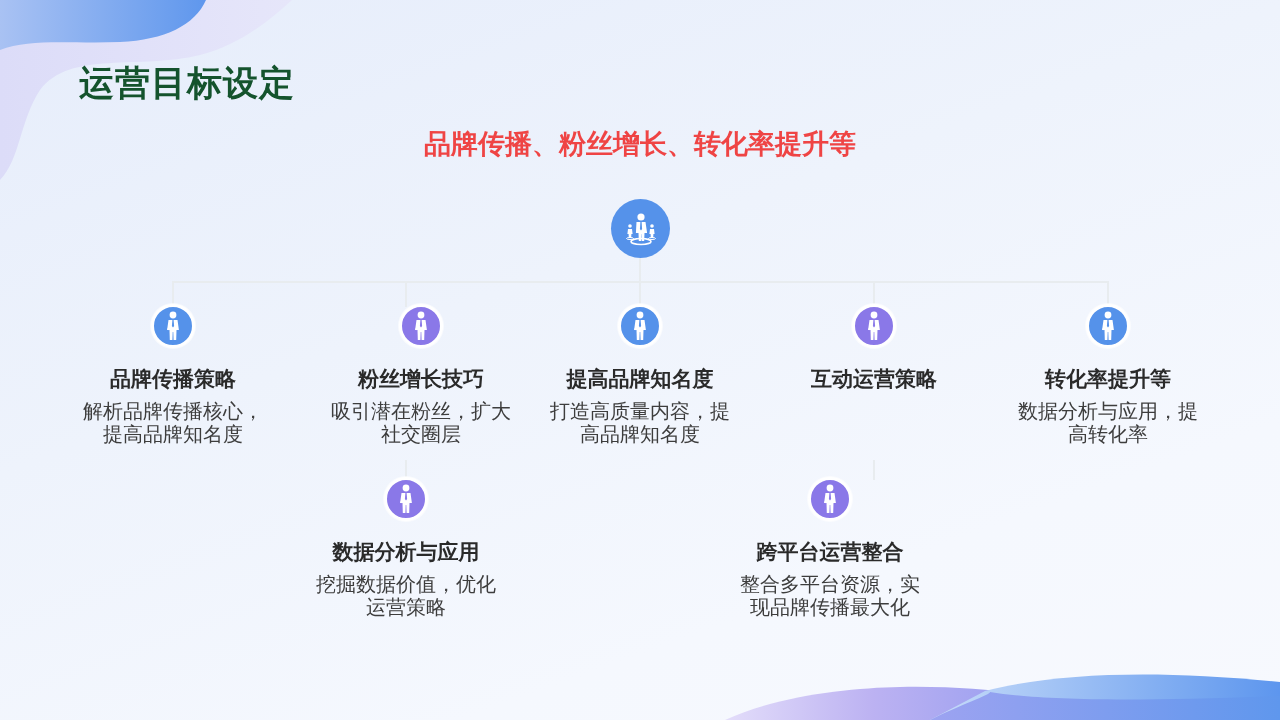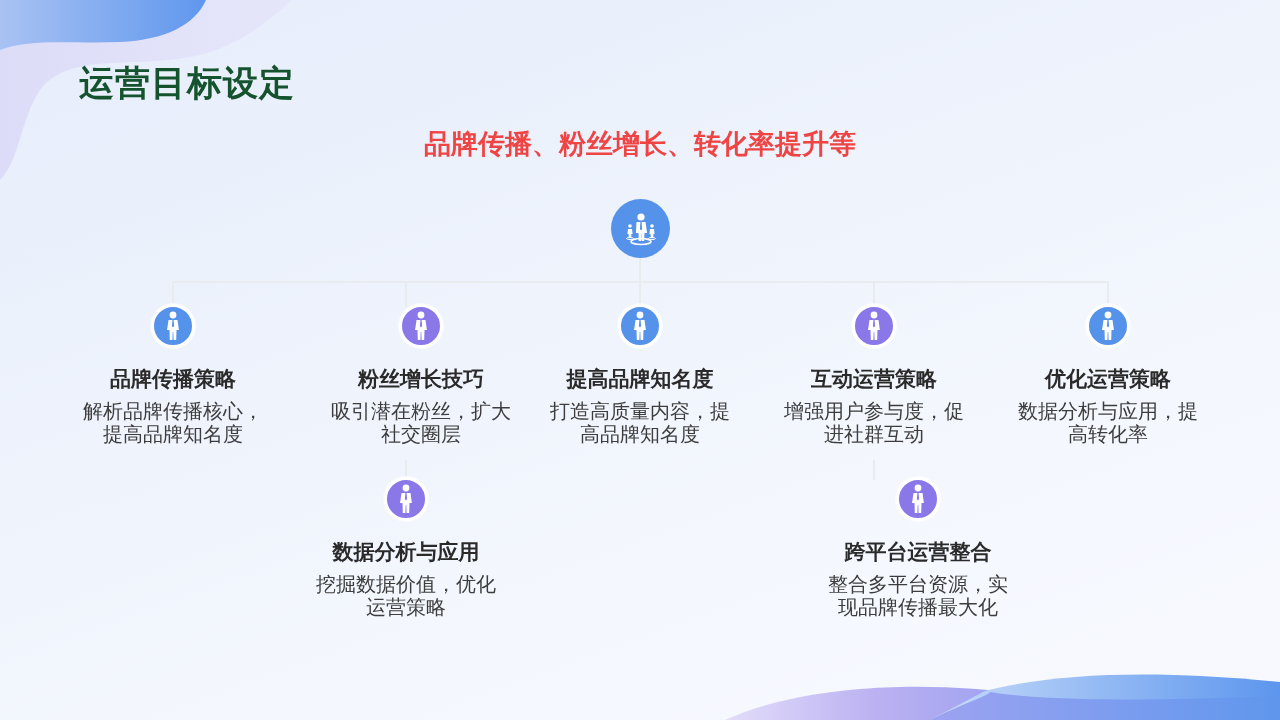--- a/index.html
+++ b/index.html
@@ -161,50 +161,49 @@
 <div class="node" style="left:764px;top:304px;">
   <div class="node-icon purple">
     <svg width="22" height="30" viewBox="0 0 22 30" fill="#ffffff">
       <circle cx="11" cy="4" r="3.4"></circle>
       <path d="M6.5,9 h9 l1.4,10 h-2.4 l-0.3,10 h-2.6 l-0.3,-8 h-0.6 l-0.3,8 h-2.6 l-0.3,-10 h-2.4 z"></path>
       <path d="M10.4,9 h1.2 l0.5,6 l-1.1,1.4 l-1.1,-1.4 z" fill="#8a78e8"></path>
       <path d="M5,18 l4,-3 l0.8,1.2 l-3.6,3 z"></path>
     </svg>
   </div>
   <div class="node-title">互动运营策略</div>
-  <div class="node-desc">增强用户参与度，促进社群互动</div>
 </div>
 
 <div class="node" style="left:998px;top:304px;">
   <div class="node-icon blue">
     <svg width="22" height="30" viewBox="0 0 22 30" fill="#ffffff">
       <circle cx="11" cy="4" r="3.4"></circle>
       <path d="M6.5,9 h9 l1.4,10 h-2.4 l-0.3,10 h-2.6 l-0.3,-8 h-0.6 l-0.3,8 h-2.6 l-0.3,-10 h-2.4 z"></path>
       <path d="M10.4,9 h1.2 l0.5,6 l-1.1,1.4 l-1.1,-1.4 z" fill="#5592ea"></path>
       <path d="M5,18 l4,-3 l0.8,1.2 l-3.6,3 z"></path>
     </svg>
   </div>
-  <div class="node-title">优化运营策略</div>
+  <div class="node-title">转化率提升等</div>
   <div class="node-desc">数据分析与应用，提高转化率</div>
 </div>
 
 <div class="node" style="left:296px;top:477px;">
   <div class="node-icon purple">
     <svg width="22" height="30" viewBox="0 0 22 30" fill="#ffffff">
       <circle cx="11" cy="4" r="3.4"></circle>
       <path d="M6.5,9 h9 l1.4,10 h-2.4 l-0.3,10 h-2.6 l-0.3,-8 h-0.6 l-0.3,8 h-2.6 l-0.3,-10 h-2.4 z"></path>
       <path d="M10.4,9 h1.2 l0.5,6 l-1.1,1.4 l-1.1,-1.4 z" fill="#8a78e8"></path>
       <path d="M5,18 l4,-3 l0.8,1.2 l-3.6,3 z"></path>
     </svg>
   </div>
   <div class="node-title">数据分析与应用</div>
   <div class="node-desc">挖掘数据价值，优化运营策略</div>
 </div>
 
-<div class="node" style="left:808px;top:477px;">
+<div class="node" style="left:720px;top:477px;">
   <div class="node-icon purple">
     <svg width="22" height="30" viewBox="0 0 22 30" fill="#ffffff">
       <circle cx="11" cy="4" r="3.4"></circle>
       <path d="M6.5,9 h9 l1.4,10 h-2.4 l-0.3,10 h-2.6 l-0.3,-8 h-0.6 l-0.3,8 h-2.6 l-0.3,-10 h-2.4 z"></path>
       <path d="M10.4,9 h1.2 l0.5,6 l-1.1,1.4 l-1.1,-1.4 z" fill="#8a78e8"></path>
       <path d="M5,18 l4,-3 l0.8,1.2 l-3.6,3 z"></path>
     </svg>
   </div>
   <div class="node-title">跨平台运营整合</div>
   <div class="node-desc">整合多平台资源，实现品牌传播最大化</div>

